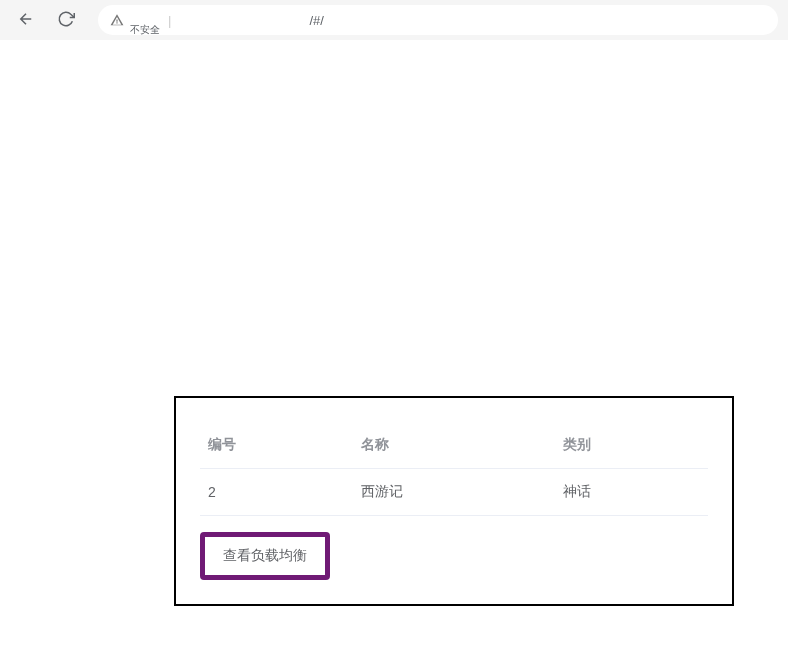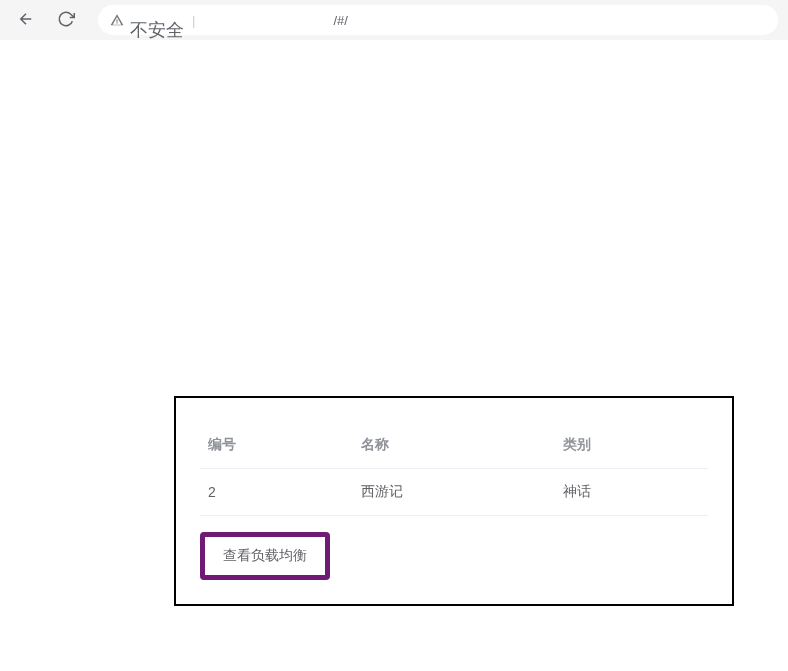--- a/index.html
+++ b/index.html
@@ -55,21 +55,21 @@
       color: #777;
       display: flex;
       align-items: center;
     }
     .warning-icon svg {
       width: 14px;
       height: 14px;
     }
     .security-text {
       color: #5f6368;
-      font-size: 18px;
+      font-size: 10px;
       margin-top: 19px;
     }
     .url-separator {
       color: #ccc;
       margin: 0 2px;
     }
     .url-path {
       color: #5f6368;
       font-size: 13px;
       margin-left: 130px;

